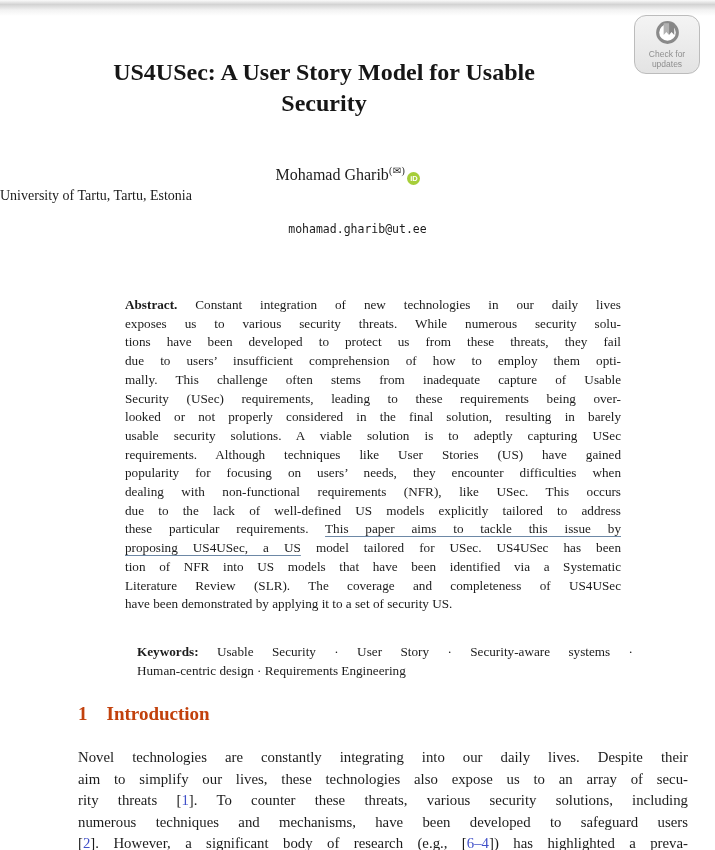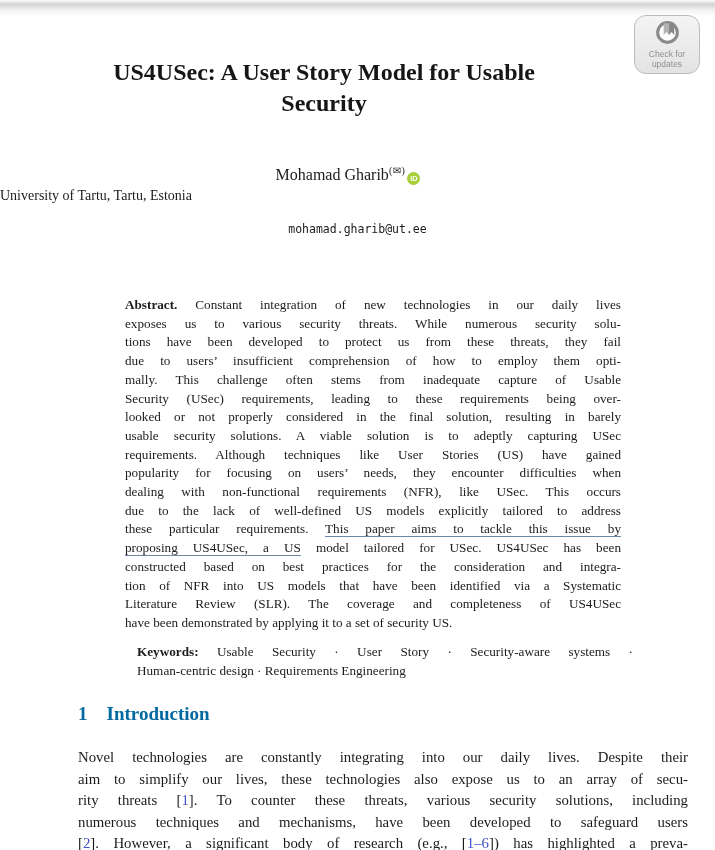--- a/index.html
+++ b/index.html
@@ -40,21 +40,21 @@
   .line{text-align:justify;text-align-last:justify;}
   .line.last{text-align-last:left;}
   .bold{font-weight:bold;}
   .uline{
     text-decoration:underline;
     text-decoration-color:#6d88a6;
     text-decoration-thickness:1.2px;
     text-underline-offset:2.5px;
   }
   .cite{color:#4050c8;cursor:pointer;}
-  .heading{position:absolute;left:78px;top:703px;font-size:19px;font-weight:bold;color:#0369a1;}
+  .heading{position:absolute;left:78px;top:703px;font-size:19px;font-weight:bold;color:#c2410c;}
   .heading .num{margin-right:19px;}
   .intro{position:absolute;left:78px;top:747px;width:610px;font-size:14.8px;line-height:21.5px;}
 </style>
 </head>
 <body>
 
 <div class="top-shadow"></div>
 
 <div class="badge">
   <svg width="27" height="27" viewBox="0 0 28 28">
@@ -86,34 +86,33 @@
     <div class="line"><span>mally. This challenge often stems from inadequate capture of Usable</span></div>
     <div class="line"><span>Security (USec) requirements, leading to these requirements being over-</span></div>
     <div class="line"><span>looked or not properly considered in the final solution, resulting in barely</span></div>
     <div class="line"><span>usable security solutions. A viable solution is to adeptly capturing USec</span></div>
     <div class="line"><span>requirements. Although techniques like User Stories (US) have gained</span></div>
     <div class="line"><span>popularity for focusing on users’ needs, they encounter difficulties when</span></div>
     <div class="line"><span>dealing with non-functional requirements (NFR), like USec. This occurs</span></div>
     <div class="line"><span>due to the lack of well-defined US models explicitly tailored to address</span></div>
     <div class="line"><span>these particular requirements. </span><span class="uline">This paper aims to tackle this issue by</span></div>
     <div class="line"><span class="uline">proposing US4USec, a US</span><span> model tailored for USec. US4USec has been</span></div>
-    <div class="line"><span>constructed based on best practices for the consideration and integra-</span></div>
     <div class="line"><span>tion of NFR into US models that have been identified via a Systematic</span></div>
     <div class="line"><span>Literature Review (SLR). The coverage and completeness of US4USec</span></div>
     <div class="line last"><span>have been demonstrated by applying it to a set of security US.</span></div>
   </div>
 
 <div class="keywords">
     <div class="line"><span class="bold">Keywords:</span><span> Usable Security · User Story · Security-aware systems ·</span></div>
     <div class="line last"><span>Human-centric design · Requirements Engineering</span></div>
   </div>
 
 <div class="heading">
   <span class="num">1</span><span>Introduction</span>
 </div>
 
 <div class="intro">
     <div class="line"><span>Novel technologies are constantly integrating into our daily lives. Despite their</span></div>
     <div class="line"><span>aim to simplify our lives, these technologies also expose us to an array of secu-</span></div>
     <div class="line"><span>rity threats [</span><span class="cite">1</span><span>]. To counter these threats, various security solutions, including</span></div>
     <div class="line"><span>numerous techniques and mechanisms, have been developed to safeguard users</span></div>
-    <div class="line"><span>[</span><span class="cite">2</span><span>]. However, a significant body of research (e.g., [</span><span class="cite">1–6</span><span>]) has highlighted a preva-</span></div>
+    <div class="line"><span>[</span><span class="cite">2</span><span>]. However, a significant body of research (e.g., [</span><span class="cite">6–4</span><span>]) has highlighted a preva-</span></div>
   </div>
 
 </body></html>

